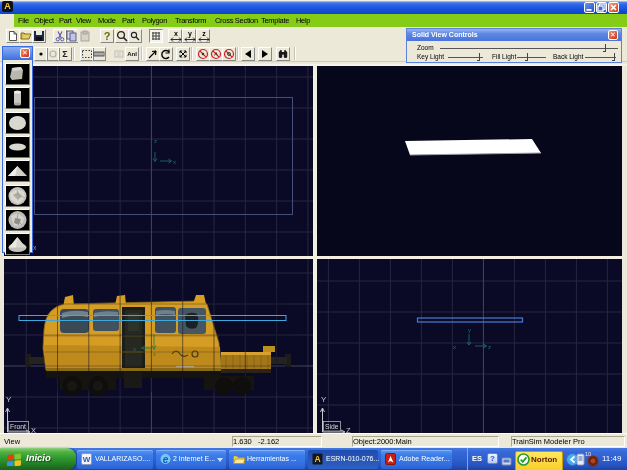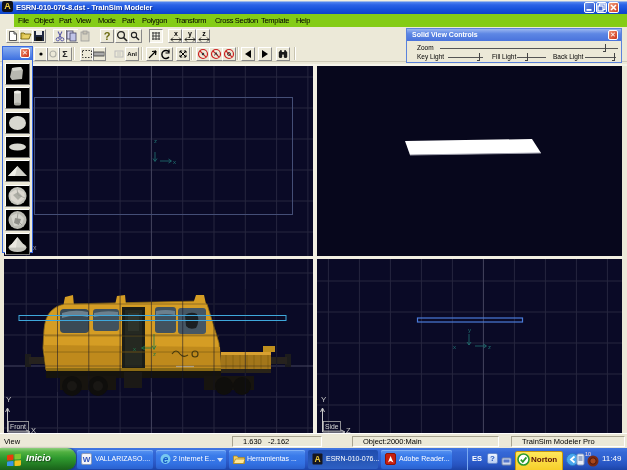--- a/index.html
+++ b/index.html
@@ -43,21 +43,21 @@
 #paltitle{left:0px;top:0px;width:29px;height:13px;
  background:linear-gradient(180deg,#88aef0,#3c6fe0);}
 #palx{left:17px;top:1px;width:10px;height:10px;background:linear-gradient(135deg,#f09070,#cc3318);
  border:1px solid #fff;border-radius:2px;color:#fff;font-size:7px;line-height:8px;text-align:center;}
 .pbtn{position:absolute;left:2px;width:25px;height:22px;background:#000;
  border-top:1px solid #fff;border-left:1px solid #fff;border-right:1px solid #777;border-bottom:1px solid #777;}
 
 #status{left:0;top:433px;width:627px;height:15px;background:#ece9d8;border-top:1px solid #fff;
  font-size:7.5px;color:#000;}
 .spanel{position:absolute;top:2px;height:11px;border:1px solid #a8a490;border-right-color:#fff;border-bottom-color:#fff;
- font-size:7.5px;line-height:10px;padding-left:10px;}
+ font-size:7.5px;line-height:10px;padding-left:0;}
 
 #svc{left:406px;top:28px;width:216px;height:35px;background:#ece9d8;border:1px solid #5a82dc;}
 #svctitle{left:0;top:0;width:214px;height:12px;
  background:linear-gradient(180deg,#9ab6f0 0%,#5d87e4 40%,#4a73dc 100%);}
 #svctitle span{position:absolute;left:5px;top:2px;color:#fff;font-size:7px;font-weight:bold;}
 #svcx{left:201px;top:1px;width:10px;height:10px;background:linear-gradient(135deg,#f09070,#cc3318);
  border:1px solid #fff;border-radius:2px;color:#fff;font-size:7px;line-height:8px;text-align:center;}
 #svcbody{left:0;top:12px;width:214px;height:22px;}
 .svlab{position:absolute;font-size:6.5px;color:#000;}
 .svline{position:absolute;height:1px;background:#555;}
@@ -79,21 +79,20 @@
 .tkbtn .tt{position:absolute;left:18px;top:5px;white-space:nowrap;overflow:hidden;}
 #tray{position:absolute;right:0;top:0;width:160px;height:22px;
  background:linear-gradient(180deg,#4377e2 0%,#3568d6 20%,#2d5ecd 55%,#2652be 80%,#1c44a6 100%);
  border-left:1px solid #7aa8f0;color:#fff;}
 </style>
 </head>
 <body>
 <div id="scr">
   <div id="title" class="abs">
     <div class="ticon abs">A</div>
-    <div class="ttext abs">ESRN-010-076-8.dst - TrainSim Modeler</div>
     <div id="bmin" class="wbtn abs"><svg width="9" height="9">
           <rect x="1.5" y="6" width="5" height="1.8" fill="#fff"></rect>
         </svg></div>
     <div id="bmax" class="wbtn abs"><svg width="9" height="9">
           <rect x="2.5" y="1" width="5.5" height="5.5" fill="none" stroke="#fff" stroke-width="1.2"></rect>
           <rect x="1" y="3" width="5" height="5" fill="#4a6ad0" stroke="#fff" stroke-width="1.2"></rect>
         </svg></div>
     <div id="bclose" class="wbtn abs"><svg width="9" height="9">
           <path d="M2 2 L7 7 M7 2 L2 7" stroke="#fff" stroke-width="1.6"></path>
         </svg></div>

